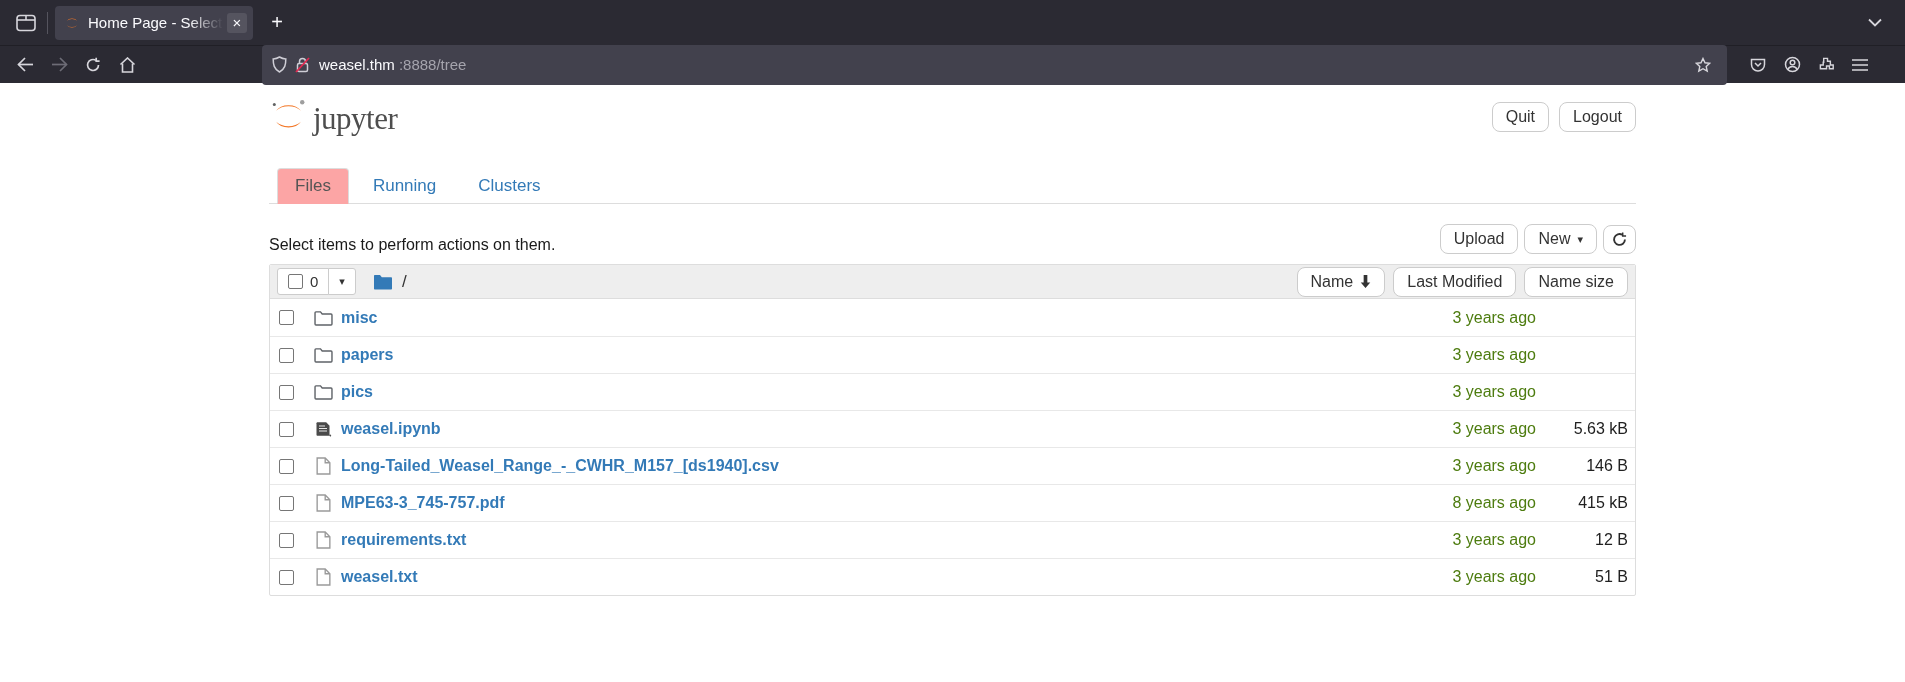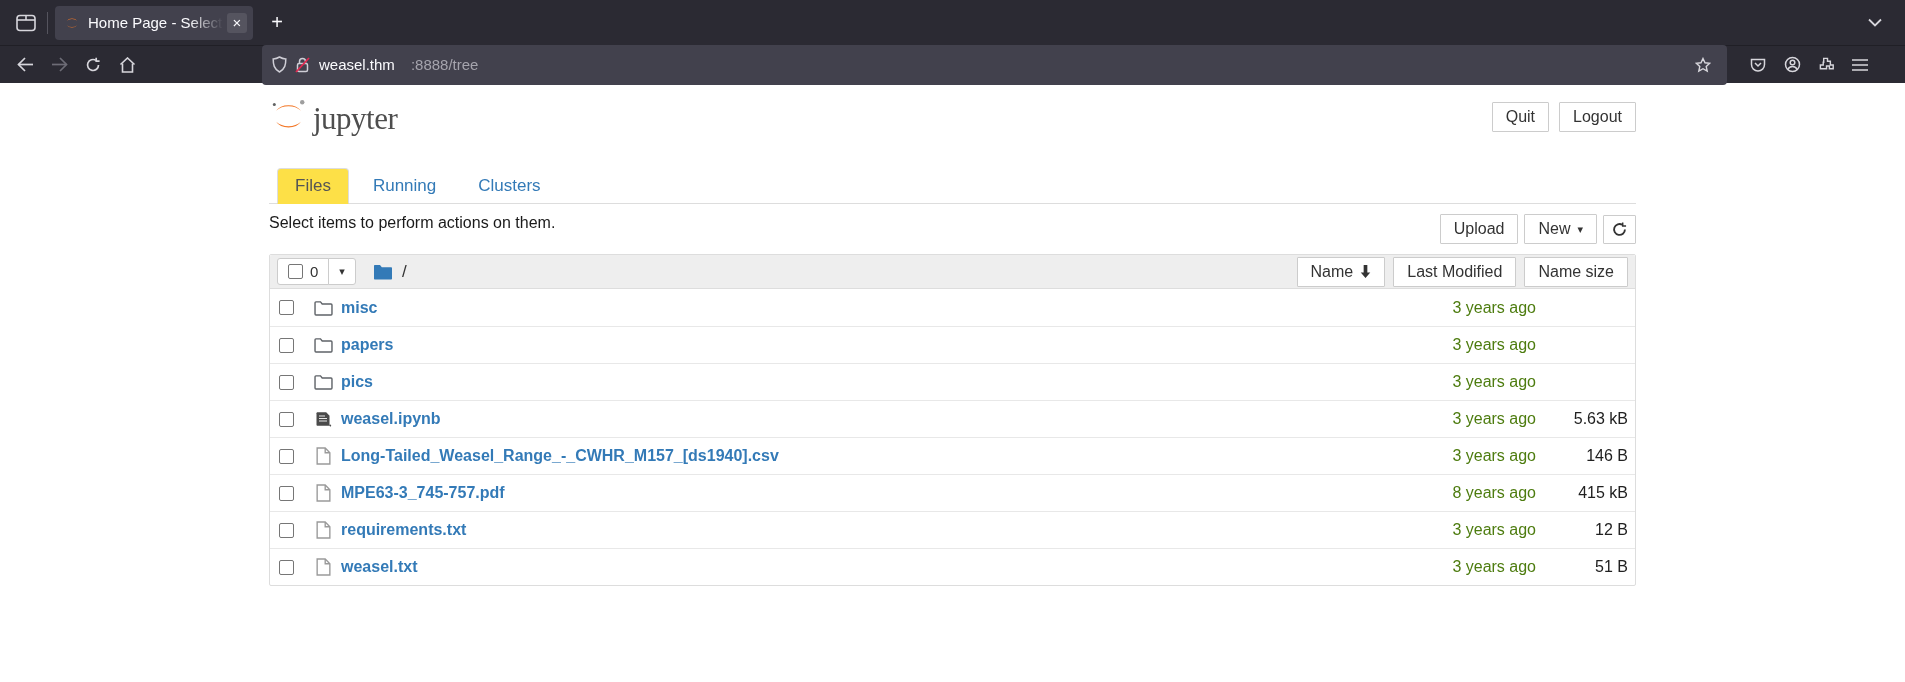--- a/index.html
+++ b/index.html
@@ -31,28 +31,28 @@
   .url-path { color:#a5a4ad; }
   .url-star { margin-left:auto; width:28px; height:26px; }
 
   
   .page { background:#fff; }
   .container { width:1367px; margin:0 auto; }
   .jp-header { display:flex; align-items:center; justify-content:space-between; padding:14px 0 6px 0; }
   .logo { display:flex; align-items:flex-end; gap:5px;font-family:Liberation Serif, serif; }
   .logo-text { font-size:31px; color:#4e4e4e; letter-spacing:-0.5px; line-height:1; padding-bottom:2px; }
   .hdr-btns { display:flex; gap:10px; }
-  .btn { background:#fff; border:1px solid #cccccc; border-radius:1px; color:#333; font-size:16px; font-family:inherit; padding:5px 13px; cursor:pointer; display:inline-flex; align-items:center; gap:7px; }
+  .btn { background:#fff; border:1px solid #cccccc; border-radius:8px; color:#333; font-size:16px; font-family:inherit; padding:5px 13px; cursor:pointer; display:inline-flex; align-items:center; gap:7px; }
   .btn-sm { padding:4px 10px; }
 
   .nav-tabs { margin-top:26px; border-bottom:1px solid #ddd; display:flex; padding-left:8px; }
   .nav-tab { font-size:17px; padding:7px 17px; margin-right:6px; margin-bottom:-1px; border:1px solid transparent; border-radius:4px 4px 0 0; color:#337ab7; cursor:pointer; text-decoration:none; }
-  .nav-tab.active { color:#555; background:#fde047; border-color:#ddd #ddd transparent #ddd; }
-
-  .action-row { margin-top:10px; display:flex; align-items:flex-start; }
+  .nav-tab.active { color:#555; background:#fca5a5; border-color:#ddd #ddd transparent #ddd; }
+
+  .action-row { margin-top:20px; display:flex; align-items:flex-end; }
   .hint { flex:1; font-size:16px; color:#1a1a1a; }
   .action-btns { display:flex; gap:6px; align-items:center; }
   .caret { font-size:11px; color:#333; }
 
   .list-box { margin-top:10px; border:1px solid #ddd; border-radius:2px; }
   .list-header { height:34px; background:#eeeeee; border-bottom:1px solid #ddd; display:flex; align-items:center; padding:0 7px; border-radius:2px 2px 0 0; }
   .btn-group { display:flex; }
   .btn-group .btn:first-child { border-radius:3px 0 0 3px; }
   .btn-group .btn:last-child { border-radius:0 3px 3px 0; margin-left:-1px; }
   .cb { width:15px; height:15px; background:#fff; border:1.5px solid #767676; border-radius:2px; display:inline-block; cursor:pointer; }
@@ -140,21 +140,21 @@
     <span class="url-icon" style="margin-left:9px; position:relative;">
       <svg width="13" height="16" viewBox="0 0 13 16" fill="none" stroke="currentColor" stroke-width="1.5">
           <rect x="1.5" y="6.5" width="10" height="8" rx="1.5"></rect>
           <path d="M3.5 6.5V4.5a3 3 0 0 1 6 0v2"></path>
         </svg>
       <svg width="17" height="18" viewBox="0 0 17 18" style="position:absolute; left:-2px; top:-1px;">
           <path d="M2 16L15 2" stroke="#e22850" stroke-width="1.8"></path>
         </svg>
     </span>
     <span class="url-text">weasel.thm</span>
-      <span class="url-text url-path" style="margin-left:16px">:8888/tree</span>
+      <span class="url-text url-path" style="margin-left:4px">:8888/tree</span>
     <button class="chrome-btn url-star">
       <svg width="16" height="16" viewBox="0 0 16 16" fill="none" stroke="currentColor" stroke-width="1.4">
           <path d="M8 1.5l2 4.3 4.7.5-3.5 3.2 1 4.6L8 11.7l-4.2 2.4 1-4.6L1.3 6.3 6 5.8z"></path>
         </svg>
     </button>
   </div>
 
   <button class="chrome-btn nav-btn">
     <svg width="16" height="16" viewBox="0 0 16 16" fill="none" stroke="currentColor" stroke-width="1.5">
         <path d="M1.5 2.5h13v5a6.5 6.5 0 0 1-13 0z"></path>

